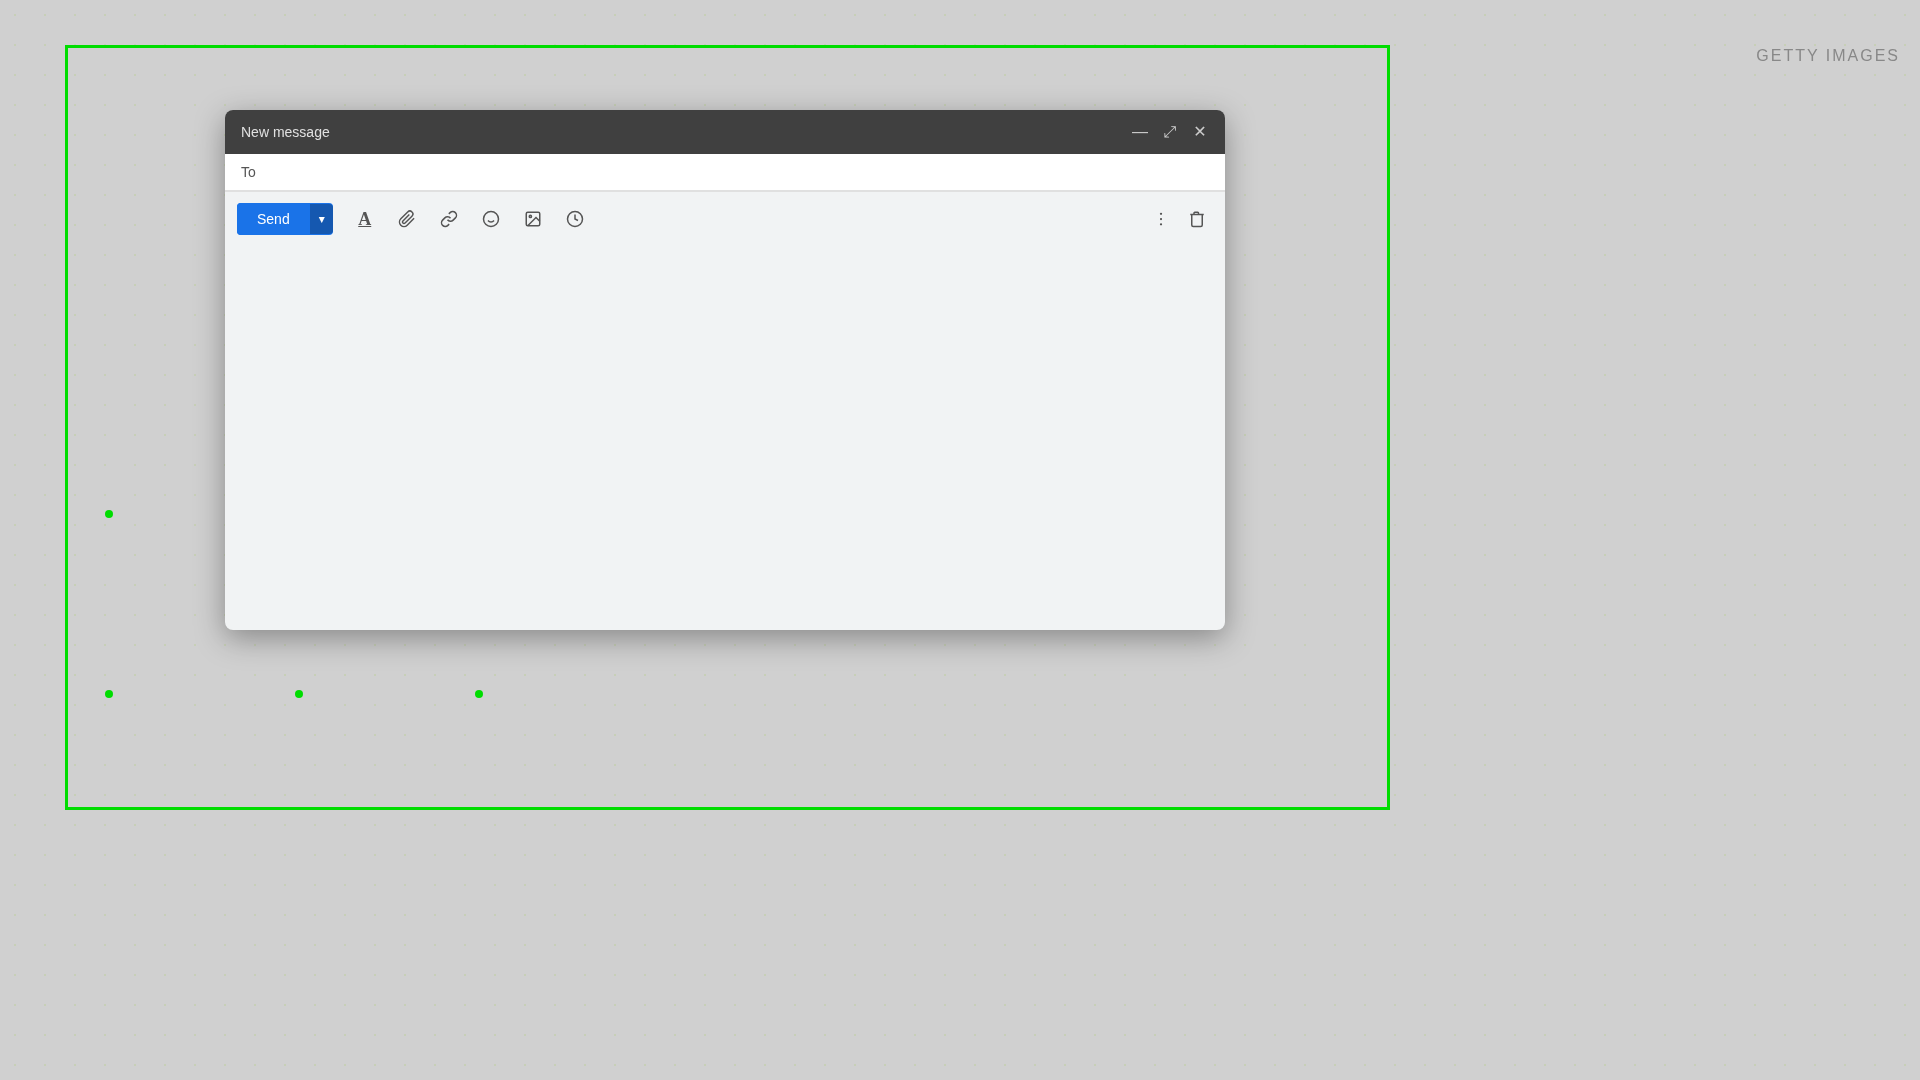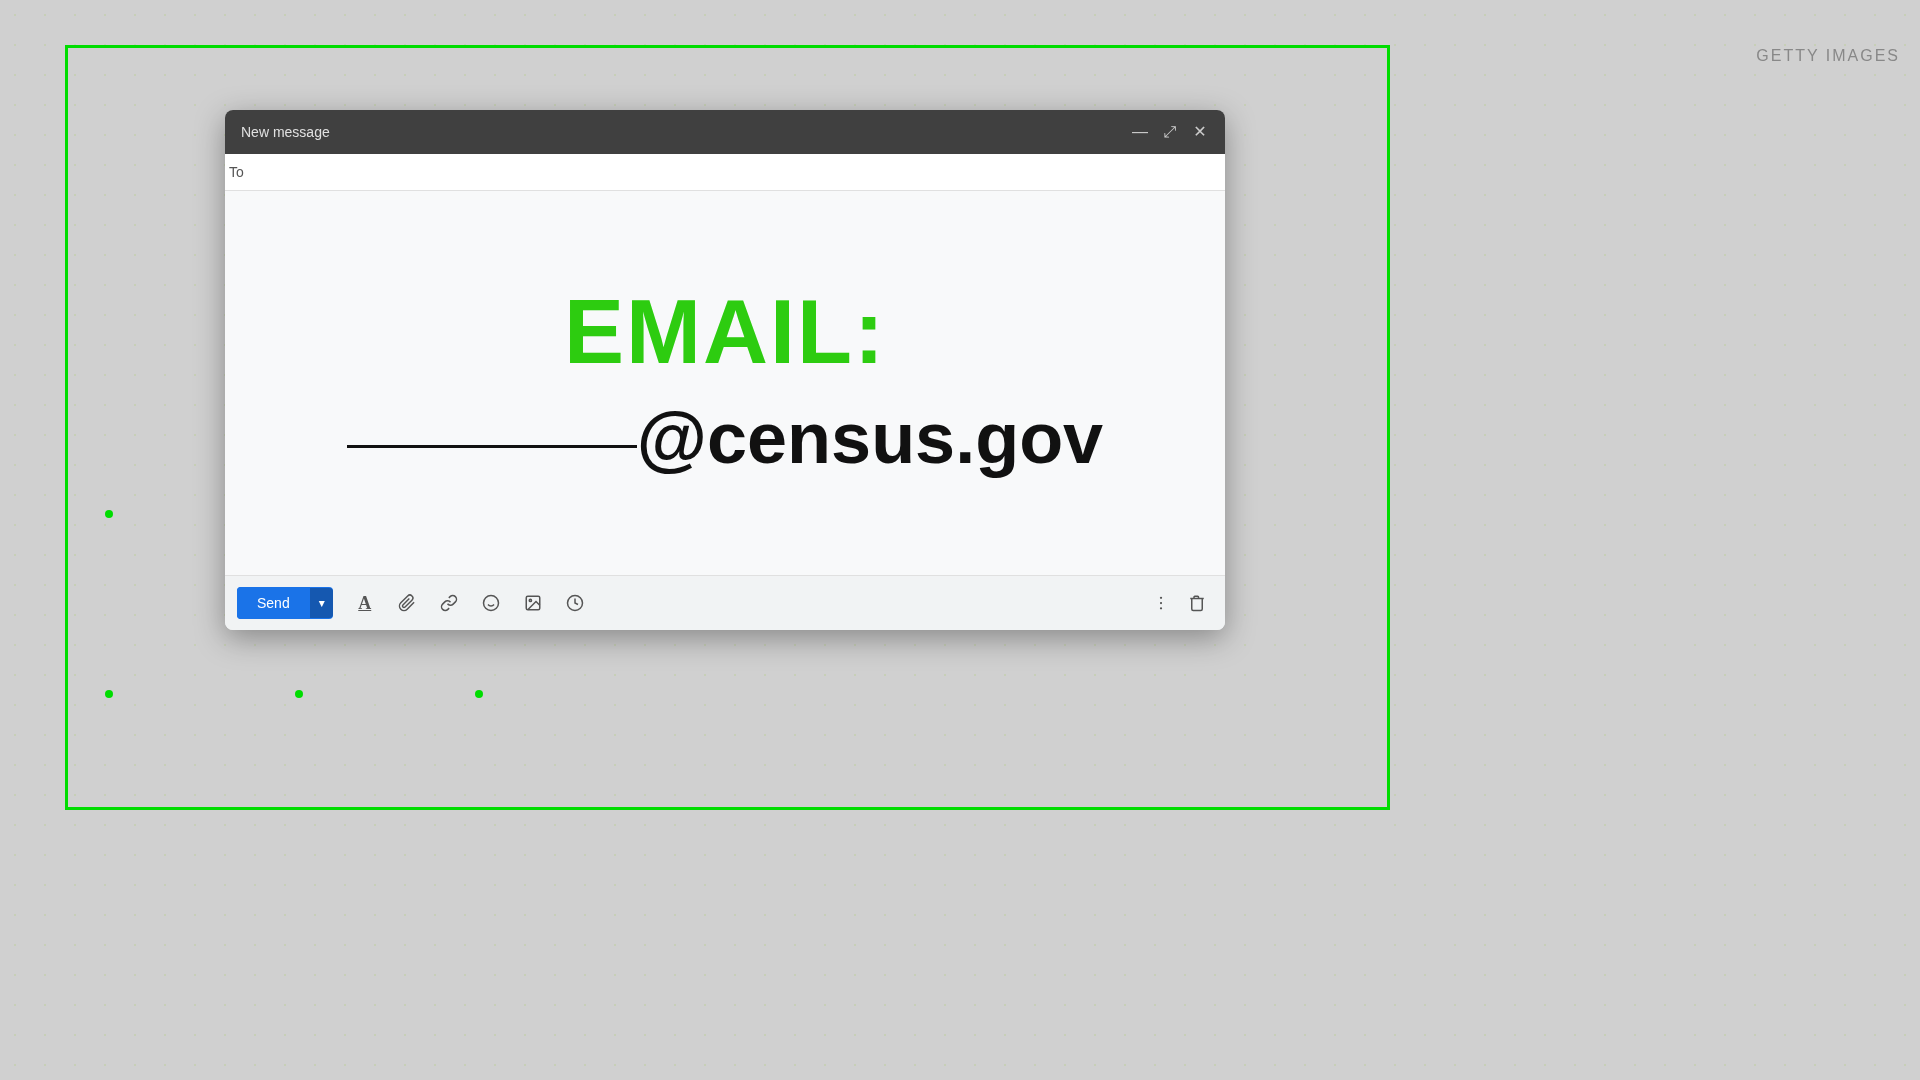--- a/index.html
+++ b/index.html
@@ -103,21 +103,21 @@
       height: 18px;
       display: flex;
       align-items: center;
       justify-content: center;
       line-height: 1;
     }
 
     
     .field-row {
       border-bottom: 1px solid #e0e0e0;
-      padding: 10px 4px;
+      padding: 10px 16px;
       display: flex;
       align-items: center;
       background: #fff;
       flex-shrink: 0;
     }
 
     .field-label {
       font-size: 14px;
       color: #555;
       width: 60px;
@@ -278,27 +278,20 @@
       <span class="win-btn">✕</span>
     </div>
   </div>
 
   <div class="field-row">
     <span class="field-label">To</span>
     <input class="field-input" type="text" style="">
   </div>
 
 
-  <div class="compose-body">
-    <div class="email-label">EMAIL:</div>
-    <div class="email-address-row">
-      <span class="email-blank-line"></span>
-      <span class="email-domain">@census.gov</span>
-    </div>
-  </div>
 
   <div class="compose-toolbar">
     <div class="send-btn-group">
       <button class="send-btn">Send</button>
       <button class="send-dropdown-btn">▾</button>
     </div>
 
     <div class="toolbar-icons">
       <div class="toolbar-icon" title="Format text">
         <span style="font-weight:bold; text-decoration: underline; font-family: serif;">A</span>

